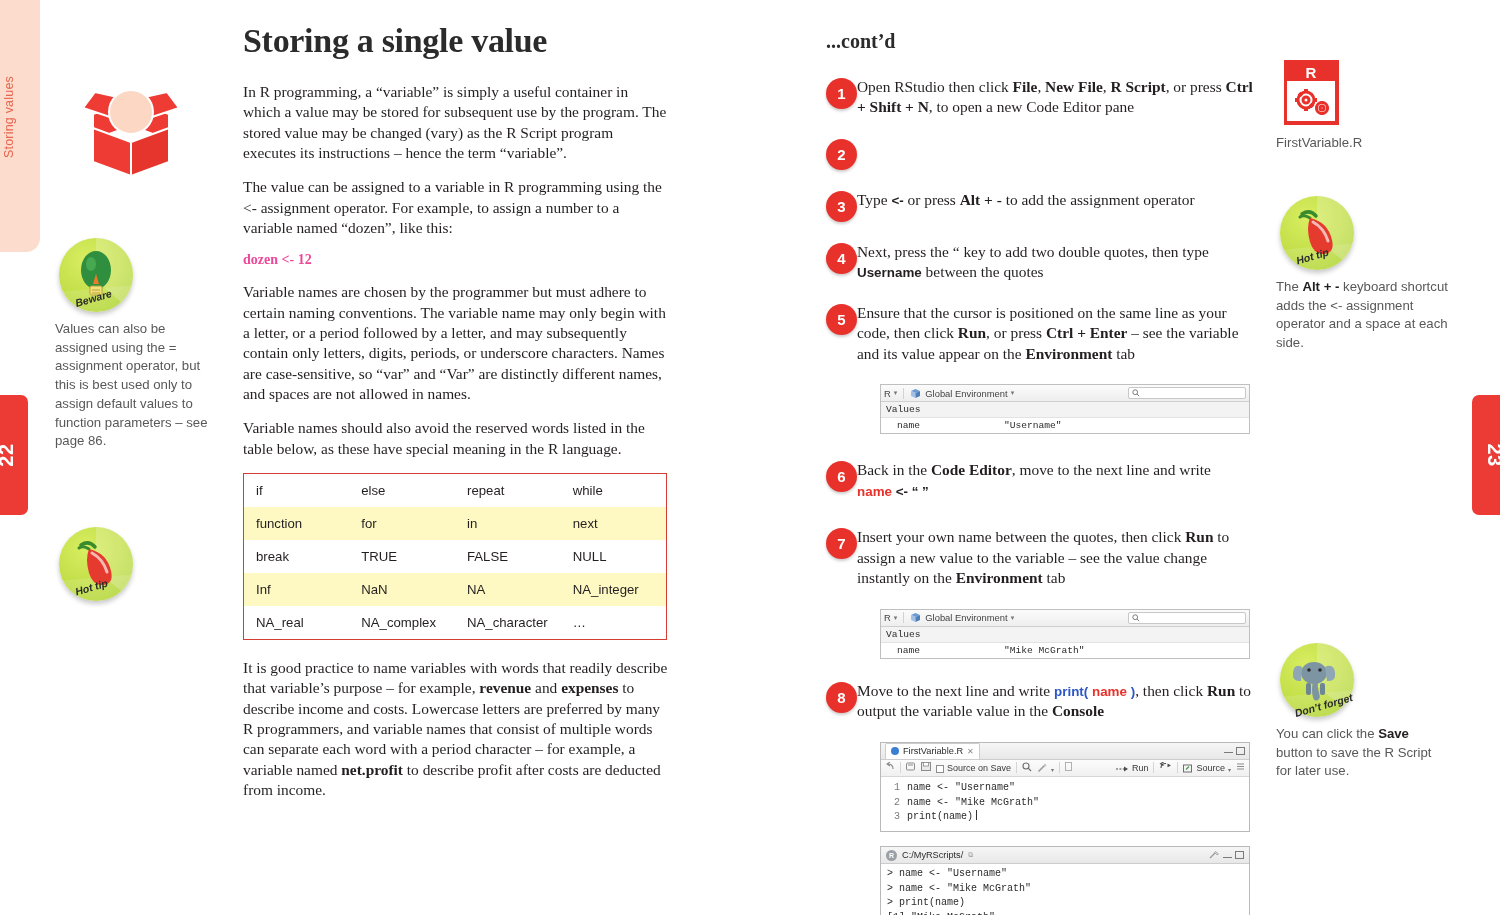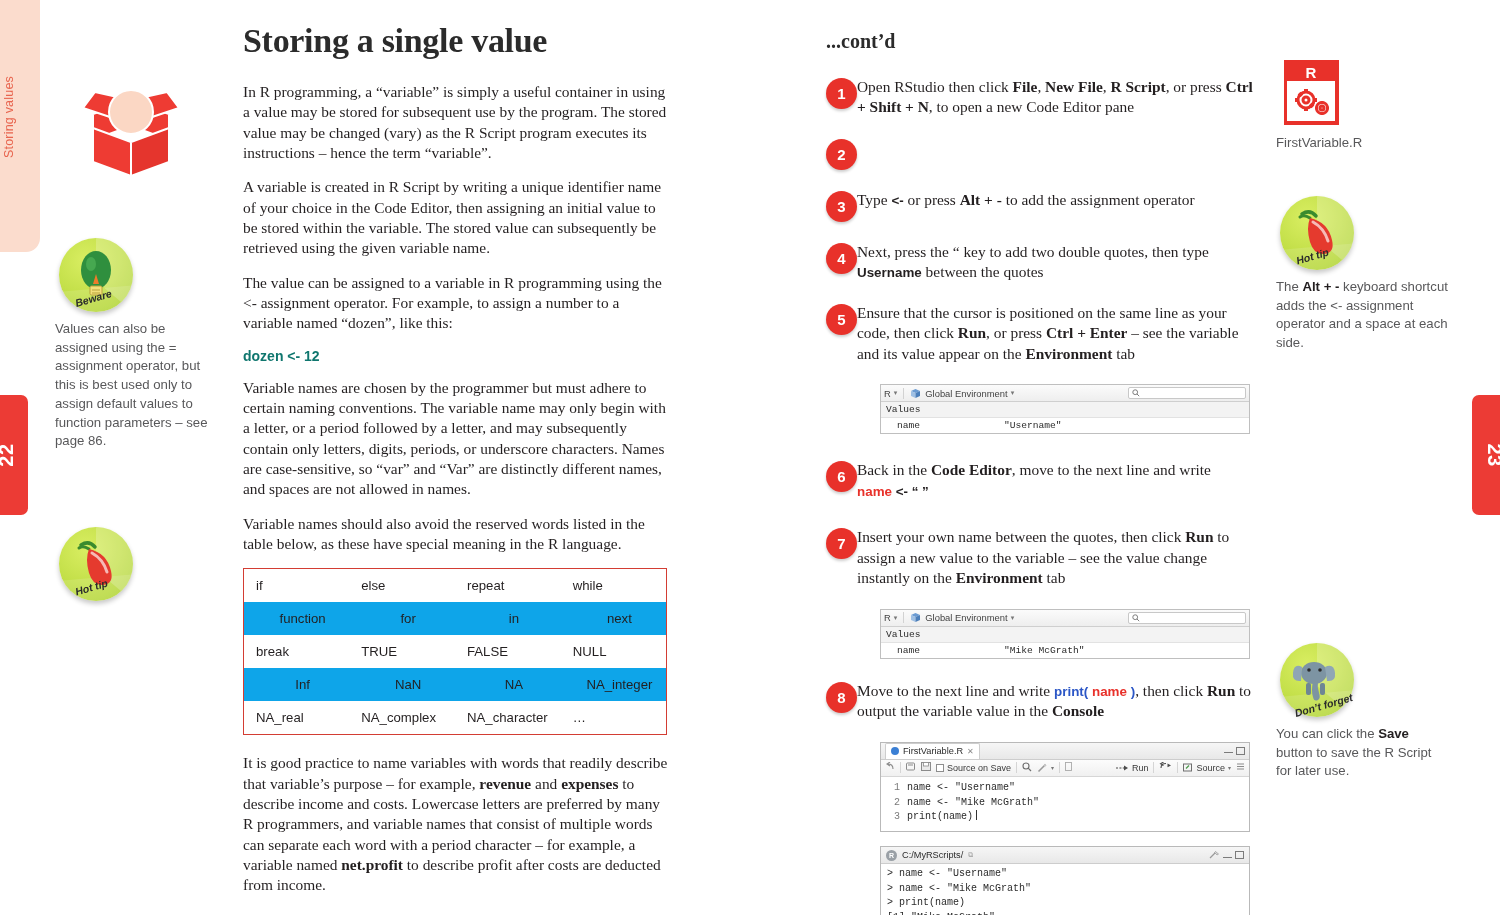--- a/index.html
+++ b/index.html
@@ -65,41 +65,41 @@
     font-size: 20px; font-weight: bold; color: #2b2b2b;
     margin: 0 0 24px 0;
   }
   p.body {
     font-size: 15.4px; line-height: 1.32;
     margin: 0 0 14px 0; text-align: left;
     color: #231f20;
   }
   p.body b { font-weight: bold; }
   .code-line {
-    font-family: Liberation Sans, sans-serif;
+    font-family: Liberation Serif, serif;
     font-size: 14px; font-weight: bold;
-    margin: 0 0 14px 0; color: #0f766e;
+    margin: 0 0 14px 0; color: #ec4899;
   }
 
   
   .rw-table {
     border: 1.6px solid #d33d33;
     border-collapse: collapse;
     width: 424px;
     margin: 6px 0 18px 0;
     font-family: "Liberation Sans", sans-serif;
     font-size: 13.2px;
     color: #231f20;
     padding-left: 9px;
   }
   .rw-table td {
     padding: 9px 0 9px 12px;
     width: 25%;
   }
-  .rw-table tr.alt td { background: #0ea5e9; text-align: center; }
+  .rw-table tr.alt td { background: #fef9c3; }
 
   
   .note { margin-bottom: 34px; }
   .note-text {
     font-family: "Liberation Sans", sans-serif;
     font-size: 13.2px; line-height: 1.42;
     color: #58585a; margin-top: 8px;
   }
   .note-text b { color: #231f20; font-weight: bold; }
 
@@ -216,21 +216,21 @@
   .win-btns { margin-left: auto; display: flex; gap: 3px; align-items: center; }
   .win-btns i { display: block; width: 9px; height: 8px; border: 1px solid #7b7b7b; font-style: normal; }
   .win-btns i.min { border: none; border-bottom: 1.5px solid #7b7b7b; height: 5px; width: 9px; }
   .ide-toolbar {
     display: flex; align-items: center; gap: 5px; height: 17px;
     background: linear-gradient(#fcfcfc, #f0f0f0);
     border-bottom: 1px solid #d6d6d6; padding: 0 4px; font-size: 9px; color: #3a3a3a;
   }
   .tb-sep { width: 1px; height: 11px; background: #d5d5d5; }
   .chk { width: 8px; height: 8px; border: 1px solid #8d8d8d; background: #fff; }
-  .tb-item { display: flex; align-items: center; gap: 3px; white-space: nowrap; }
+  .tb-item { display: flex; align-items: flex-end; gap: 3px; white-space: nowrap; }
   .ide-code {
     font-family: "Liberation Mono", monospace;
     font-size: 10px; line-height: 1.48; color: #2b2b2b;
     padding: 4px 0 6px 0;
   }
   .ide-code .ln { display: flex; }
   .ide-code .gutter { width: 26px; text-align: right; padding-right: 7px; color: #7a7a7a; }
   .caret-bar { display: inline-block; width: 1px; height: 10px; background: #333; vertical-align: -2px; margin-left: 3px; }
 
   
@@ -309,22 +309,21 @@
         <path d="M33 26 q11 6 15 19" stroke="#fff" stroke-width="3" fill="none" opacity=".65" stroke-linecap="round"></path>
       </svg>
       <div class="cap">Hot tip</div>
     </div>
   </div>
 </div>
 
 <div class="left-body">
   <h1 class="page-title">Storing a single value</h1>
 
-  <p class="body">In R programming, a “variable” is simply a useful container in using a value may be stored for subsequent use by the program. The stored value may be changed (vary) as the R Script program executes its instructions – hence the term “variable”.</p>
-  <p class="body">A variable is created in R Script by writing a unique identifier name of your choice in the Code Editor, then assigning an initial value to be stored within the variable. The stored value can subsequently be retrieved using the given variable name.</p>
+  <p class="body">In R programming, a “variable” is simply a useful container in which a value may be stored for subsequent use by the program. The stored value may be changed (vary) as the R Script program executes its instructions – hence the term “variable”.</p>
   <p class="body">The value can be assigned to a variable in R programming using the &lt;- assignment operator. For example, to assign a number to a variable named “dozen”, like this:</p>
 
   <p class="code-line">dozen &lt;- 12</p>
 
   <p class="body">Variable names are chosen by the programmer but must adhere to certain naming conventions. The variable name may only begin with a letter, or a period followed by a letter, and may subsequently contain only letters, digits, periods, or underscore characters. Names are case-sensitive, so “var” and “Var” are distinctly different names, and spaces are not allowed in names.</p>
   <p class="body">Variable names should also avoid the reserved words listed in the table below, as these have special meaning in the R language.</p>
 
   <table class="rw-table">
     <tbody>
       <tr>

